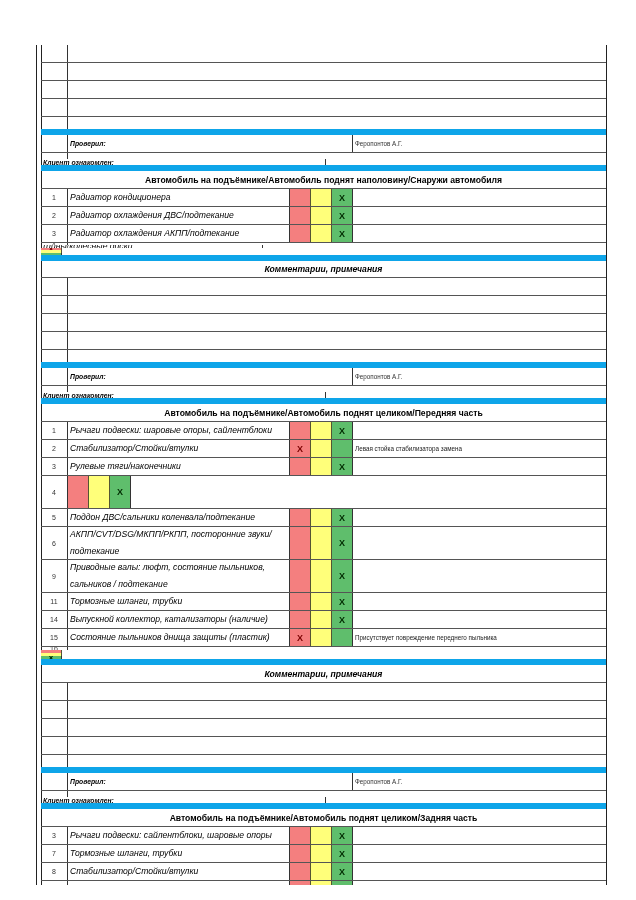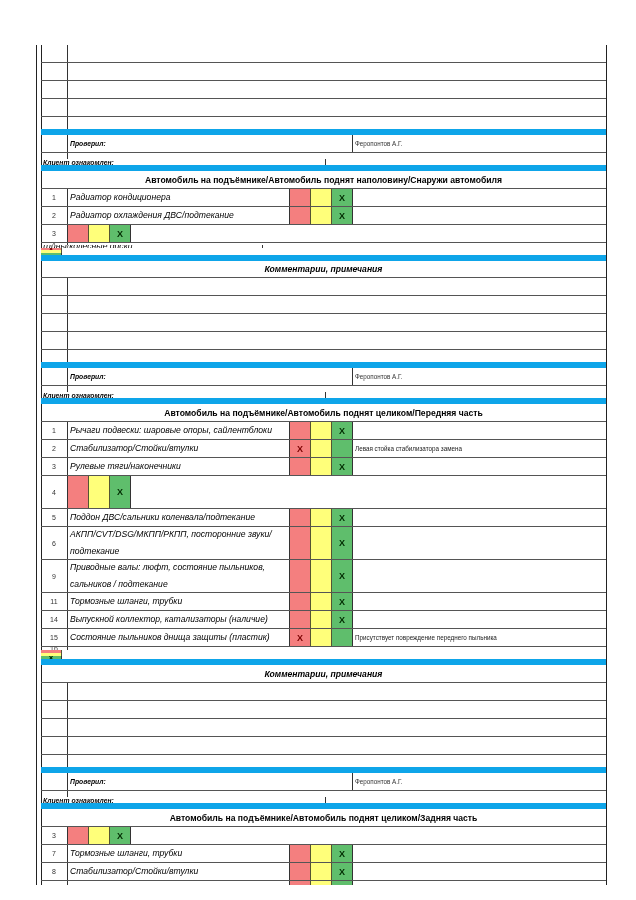--- a/index.html
+++ b/index.html
@@ -87,20 +87,21 @@
       <div class="cell c-text">Радиатор охлаждения ДВС/подтекание</div>
       <div class="cell c-red"></div>
       <div class="cell c-yel"></div>
       <div class="cell c-grn">
           <span class="mark-grn">X</span>
         </div>
       <div class="cell c-com"></div>
     </div>
     <div class="row" style="height:18px">
       <div class="cell c-num">3</div>
+      <div class="cell c-text">Радиатор охлаждения АКПП/подтекание</div>
       <div class="cell c-red"></div>
       <div class="cell c-yel"></div>
       <div class="cell c-grn">
           <span class="mark-grn">X</span>
         </div>
       <div class="cell c-com"></div>
     </div>
     <div class="row thick" style="height:18px">
       <div class="cell c-num">4</div>
       <div class="cell c-text">Шины/колесные диски</div>
@@ -293,20 +294,21 @@
       <div class="cell c-blank-num"></div>
       <div class="cell c-sig-label">Клиент ознакомлен:</div>
       <div class="cell c-sig-val"></div>
     </div>
 
     <div class="row" style="height:18px">
       <div class="cell c-section">Автомобиль на подъёмнике/Автомобиль поднят целиком/Задняя часть</div>
     </div>
     <div class="row" style="height:18px">
       <div class="cell c-num">3</div>
+      <div class="cell c-text">Рычаги подвески: сайлентблоки, шаровые опоры</div>
       <div class="cell c-red"></div>
       <div class="cell c-yel"></div>
       <div class="cell c-grn">
           <span class="mark-grn">X</span>
         </div>
       <div class="cell c-com"></div>
     </div>
     <div class="row" style="height:18px">
       <div class="cell c-num">7</div>
       <div class="cell c-text">Тормозные шланги, трубки</div>

